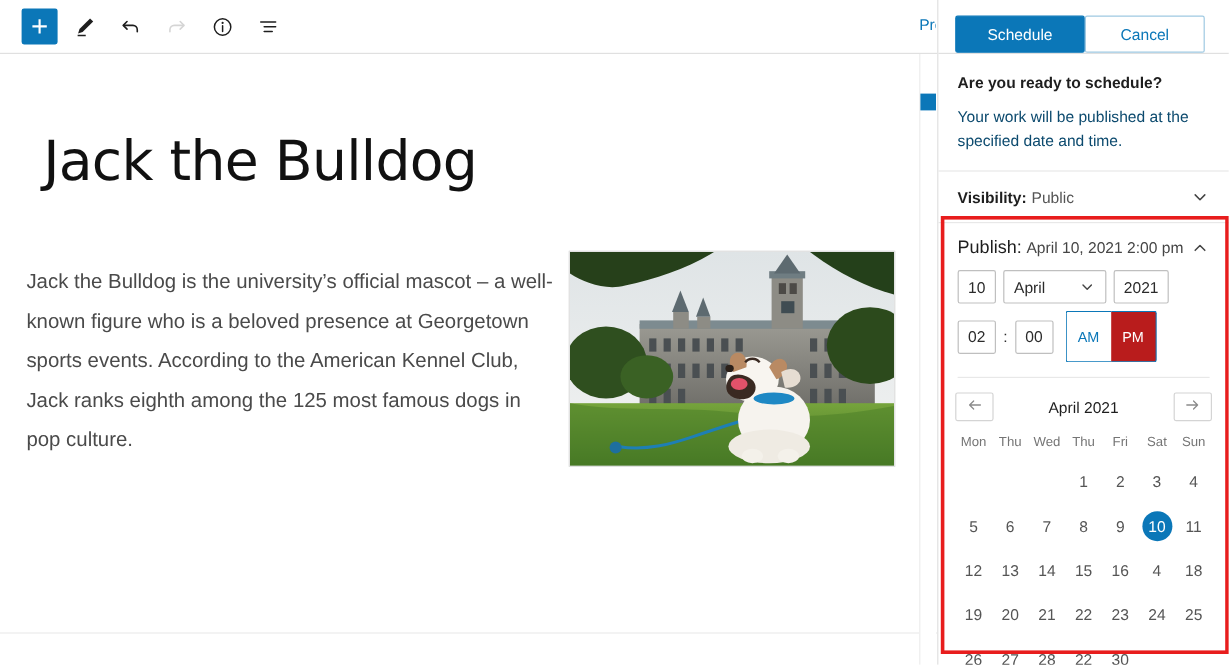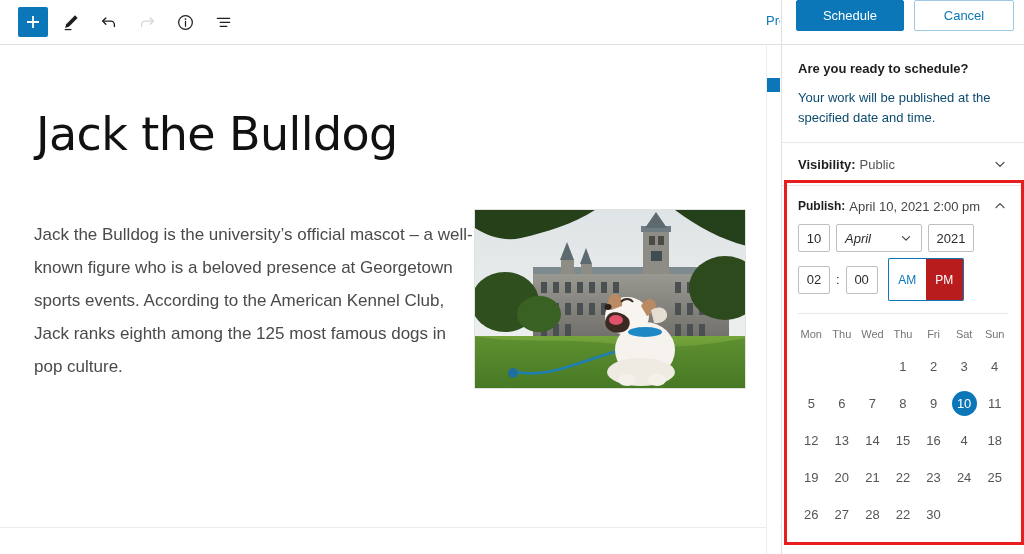--- a/index.html
+++ b/index.html
@@ -42,21 +42,21 @@
     background: #fff; overflow: hidden;
   }
   .canvas-inner { position: relative; padding: 0 22px; }
   .post-title {
     margin: 14px; padding-top: 50px;
     font-family: "DejaVu Sans", sans-serif;
     font-size: 46px; line-height: 1.1; font-weight: 400;
     letter-spacing: -0.6px; color: #111;
   }
   .post-body {
-    margin: 12px; padding-top: 44px;
+    margin: 0; padding-top: 44px;
     font-size: 17px; line-height: 1.95; color: #4a4a4a;
     max-width: 440px;
   }
   .post-image {
     position: absolute; left: 474px; top: 150px;
     width: 272px; height: 180px;
     border: 1px solid #e2e2e2;
     overflow: hidden; background: #cfd6d2;
   }
   .photo { position: relative; width: 100%; height: 100%; overflow: hidden; }
@@ -81,21 +81,21 @@
     background: #0b77b8;
   }
 
   
   .sidebar {
     position: absolute; left: 781px; top: 0; width: 243px; height: 554px;
     background: #fff; border-left: 1px solid #e0e0e0;
   }
   .sidebar-header {
     height: 45px; border-bottom: 1px solid #e0e0e0;
-    display: flex; align-items: flex-start; gap: 10px; padding: 0 14px;
+    display: flex; align-items: flex-end; padding: 0 14px;
   }
   .btn {
     font-family: "Liberation Sans", sans-serif;
     font-size: 13px; border-radius: 2px; cursor: pointer;
     height: 31px; padding: 0 14px; white-space: nowrap;
   }
   .btn-schedule { background: #0b77b8; color: #fff; border: 1px solid #0b77b8; min-width: 108px; }
   .btn-cancel { background: #fff; color: #0b77b8; border: 1px solid #9fc9e2; min-width: 100px; }
 
   .panel-block { padding: 16px 16px 14px 16px; border-bottom: 1px solid #e8e8e8; }
@@ -113,39 +113,39 @@
   
   .highlight {
     position: absolute; left: 784px; top: 180px; width: 240px; height: 365px;
     border: 3px solid #e81d1d; pointer-events: none; z-index: 30;
   }
 
   
   .publish-row {
     padding: 12px 16px 0 16px; display: flex; align-items: center; cursor: pointer;
   }
-  .pub-label { font-size: 12px; font-weight: 700; color: #1e1e1e; }
+  .pub-label { font-size: 15px; font-weight: 400; color: #1e1e1e; }
   .pub-value { font-size: 13px; color: #454545; margin-left: 4px; }
 
   .date-fields { padding: 10px 16px 0 16px; }
   .field-row { display: flex; align-items: center; gap: 6px; margin-bottom: 6px; }
   .inp {
     height: 28px; border: 1px solid #bfbfbf; border-radius: 2px;
     background: #fff; font-size: 13px; color: #2b2b2b;
     font-family: "Liberation Sans", sans-serif;
     text-align: center; padding: 0 4px;
   }
   .inp-day { width: 32px; }
   .inp-year { width: 46px; }
   .inp-time { width: 32px; }
   .sel-month {
     position: relative; width: 86px; height: 28px;
     border: 1px solid #bfbfbf; border-radius: 2px; background: #fff;
     display: flex; align-items: center; padding: 0 8px;
-    font-size: 13px; color: #2b2b2b; cursor: pointer; font-style: italic;
+    font-size: 13px; color: #2b2b2b; cursor: pointer;
   }
   .sel-month .caret { margin-left: auto; display: flex; color: #444; }
   .colon { font-size: 13px; color: #2b2b2b; }
   .ampm { display: flex; margin-left: 4px; }
   .ampm button {
     height: 43px; width: 38px; font-size: 12px; cursor: pointer;
     font-family: "Liberation Sans", sans-serif;
     border: 1px solid #0b77b8; background: #fff; color: #0b77b8;
     border-radius: 2px 0 0 2px; border-right: none;
   }
@@ -409,20 +409,37 @@
           <div class="ampm">
             <button>AM</button>
             <button class="active">PM</button>
           </div>
         </div>
       </div>
 
       <div class="cal-sep"></div>
 
       <div class="calendar">
+        <div class="cal-head">
+          <button class="cal-nav">
+            <span>
+              <svg width="15" height="15" viewBox="0 0 20 20" fill="none">
+                  <path d="M16 10H4M8.5 5.5L4 10l4.5 4.5" stroke="#8a8a8a" stroke-width="1.4" stroke-linecap="round" stroke-linejoin="round"></path>
+                </svg>
+            </span>
+          </button>
+          <div class="cal-month">April 2021</div>
+          <button class="cal-nav">
+            <span>
+              <svg width="15" height="15" viewBox="0 0 20 20" fill="none">
+                  <path d="M4 10h12M11.5 5.5L16 10l-4.5 4.5" stroke="#8a8a8a" stroke-width="1.4" stroke-linecap="round" stroke-linejoin="round"></path>
+                </svg>
+            </span>
+          </button>
+        </div>
 
         <div class="cal-grid" id="cal-dow-row">
             <div class="cal-dow">Mon</div>
             <div class="cal-dow">Thu</div>
             <div class="cal-dow">Wed</div>
             <div class="cal-dow">Thu</div>
             <div class="cal-dow">Fri</div>
             <div class="cal-dow">Sat</div>
             <div class="cal-dow">Sun</div>
           </div>

